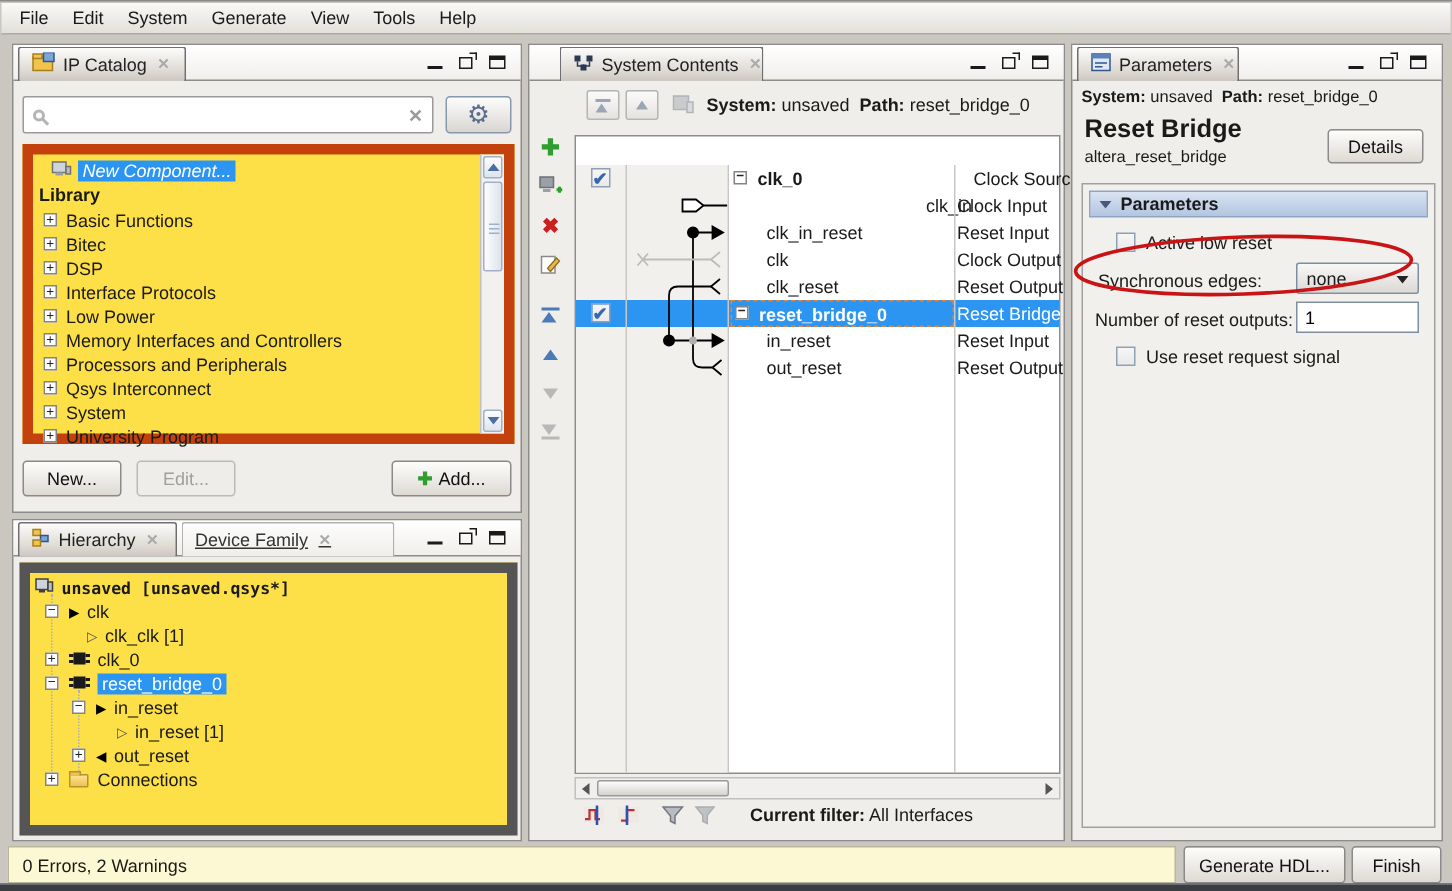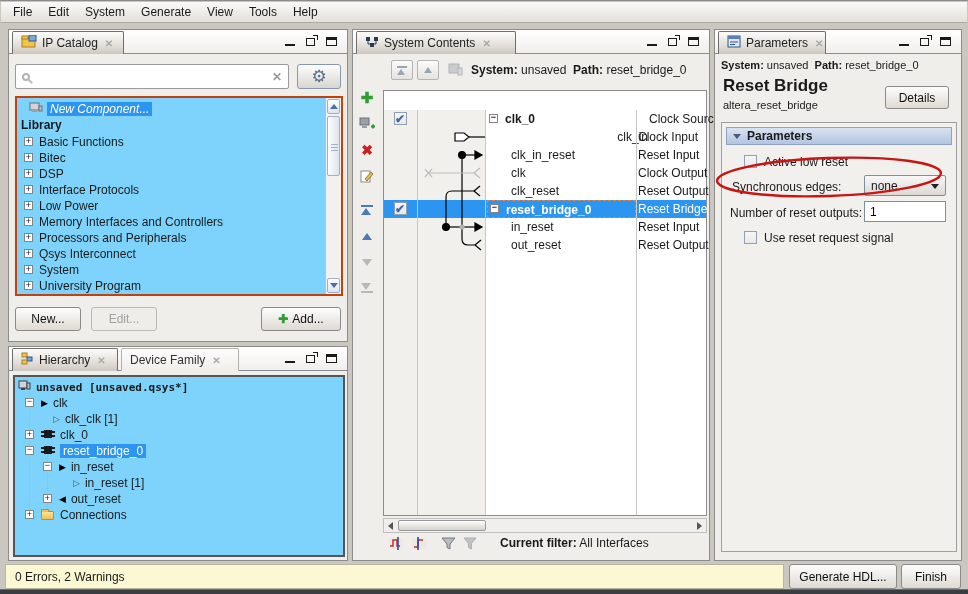--- a/index.html
+++ b/index.html
@@ -70,21 +70,21 @@
   .search-field { position:absolute; left:6px; top:34px; width:274px; height:25px; background:#fff;
     border:1px solid #9a9a9a; border-radius:2px; display:flex; align-items:center; padding:0 6px; gap:5px; }
   .search-field input { flex:1; border:none; outline:none; font-size:12px; background:transparent; }
   .mag { width:8px; height:8px; border:2px solid #b5b5b5; border-radius:50%; position:relative; flex:none; }
   .mag::after { content:""; position:absolute; width:6px; height:2px; background:#b5b5b5;
                 transform:rotate(45deg); right:-5px; bottom:-3px; }
   .clear-x { color:#9a9a9a; font-size:12px; font-weight:bold; }
   .gear-btn { position:absolute; left:288px; top:34px; width:44px; height:25px; border:1px solid #8898ac;
     border-radius:3px; background:linear-gradient(#fdfdfd,#d9d6d0); display:flex; align-items:center; justify-content:center; }
   .gear-glyph { font-size:17px; color:#5a6f8e; line-height:1; }
-  .treebox { position:absolute; background:#7dd3fc; border:2px solid #c2410c; }
+  .treebox { position:absolute; background:#fde047; border:7px solid #c2410c; }
   .treerow { position:absolute; height:16px; display:flex; align-items:center; white-space:nowrap; }
   .sel-blue { background:#2c95f2; color:#fff; padding:0 3px; }
   .vscroll { position:absolute; top:0; right:0; width:16px; bottom:0; background:#f2f1ef; border-left:1px solid #c0c0c0; }
   .vs-btn { position:absolute; left:1px; width:13px; height:15px; border:1px solid #9fb0c8; border-radius:2px;
             background:linear-gradient(#fdfdfd,#dfe5ee); display:flex; align-items:center; justify-content:center; }
   .vs-tri-up { width:0; height:0; border-left:4px solid transparent; border-right:4px solid transparent; border-bottom:5px solid #4a6fa5; }
   .vs-tri-dn { width:0; height:0; border-left:4px solid transparent; border-right:4px solid transparent; border-top:5px solid #4a6fa5; }
   .vs-thumb { position:absolute; left:1px; width:13px; border:1px solid #9fb0c8; border-radius:2px;
               background:linear-gradient(90deg,#fdfdfd,#dde3ec); }
   .grip { position:absolute; left:3px; width:7px; height:1px; background:#9fb0c8; }
@@ -268,21 +268,21 @@
       <span>
         <svg width="13" height="13">
             <rect x="1" y="1" width="5" height="4" fill="#f2c44c" stroke="#a8801e"></rect>
             <rect x="6" y="5" width="5" height="4" fill="#7ba7d7" stroke="#30568c"></rect>
             <rect x="1" y="8" width="5" height="4" fill="#f2c44c" stroke="#a8801e"></rect>
           </svg>
       </span>
       <span>Hierarchy</span>
       <span class="close-x">✕</span>
     </div>
-    <div class="tab inactive" style="left:112px; width:118px;">
+    <div class="tab inactive" style="left:112px; width:142px;text-decoration:underline;">
       <span>Device Family</span>
       <span class="close-x">✕</span>
     </div>
     <div class="wbtns" style="right:10px;">
       <div class="wb-min"></div>
       <div class="wb-float"></div>
       <div class="wb-max"></div>
     </div>
   </div>
 
@@ -351,21 +351,21 @@
     <div class="exp plus" style="left:10px; top:133px;"></div>
     <div class="treerow" style="left:26px; top:130px;">
       <span class="folder" style="margin-right:6px;"></span>
       <span>Connections</span>
     </div>
   </div>
 </div>
 
 <div class="panel" style="left:352px; top:28px; width:358px; height:532px;">
   <div class="tabstrip">
-    <div class="tab" style="left:3px; width:160px;">
+    <div class="tab" style="left:20px; width:136px;">
       <span>
         <svg width="14" height="13">
             <rect x="1" y="2" width="4" height="4" fill="#2a3a55"></rect>
             <rect x="9" y="2" width="4" height="4" fill="#2a3a55"></rect>
             <rect x="5" y="8" width="4" height="4" fill="#2a3a55"></rect>
             <path d="M3 6v3h8V6M7 9v-1" stroke="#2a3a55" fill="none"></path>
           </svg>
       </span>
       <span>System Contents</span>
       <span class="close-x">✕</span>

